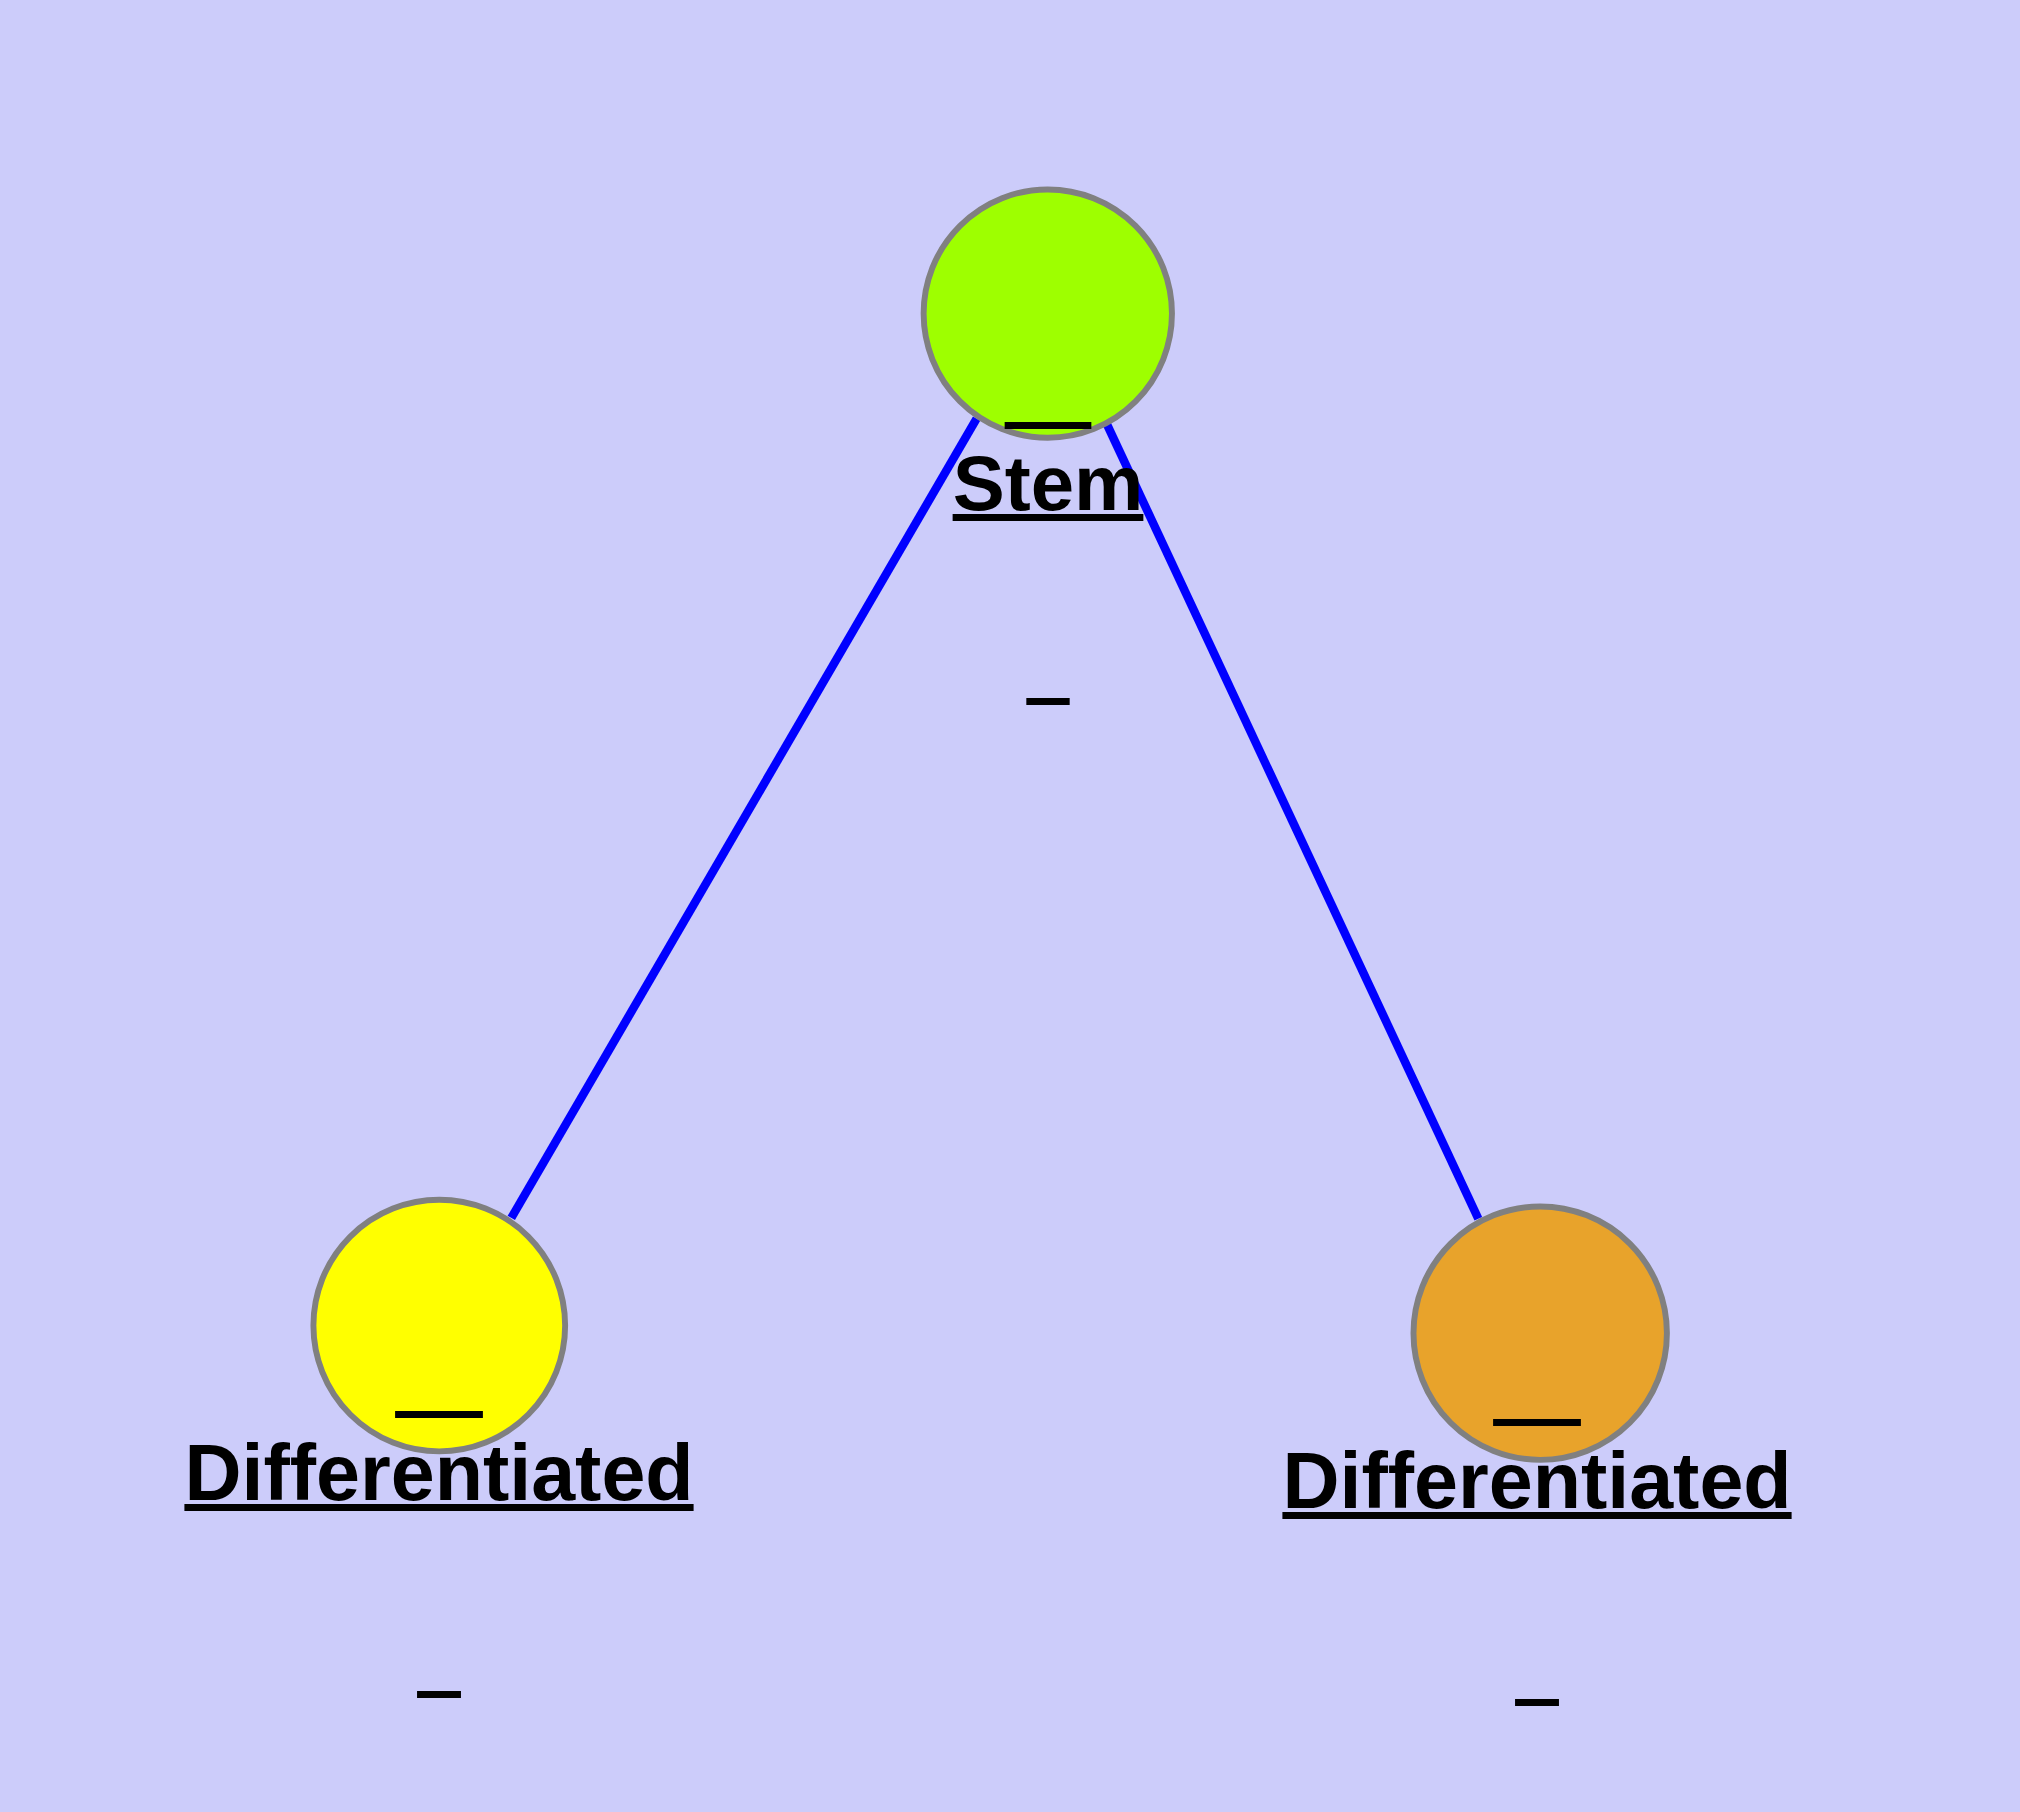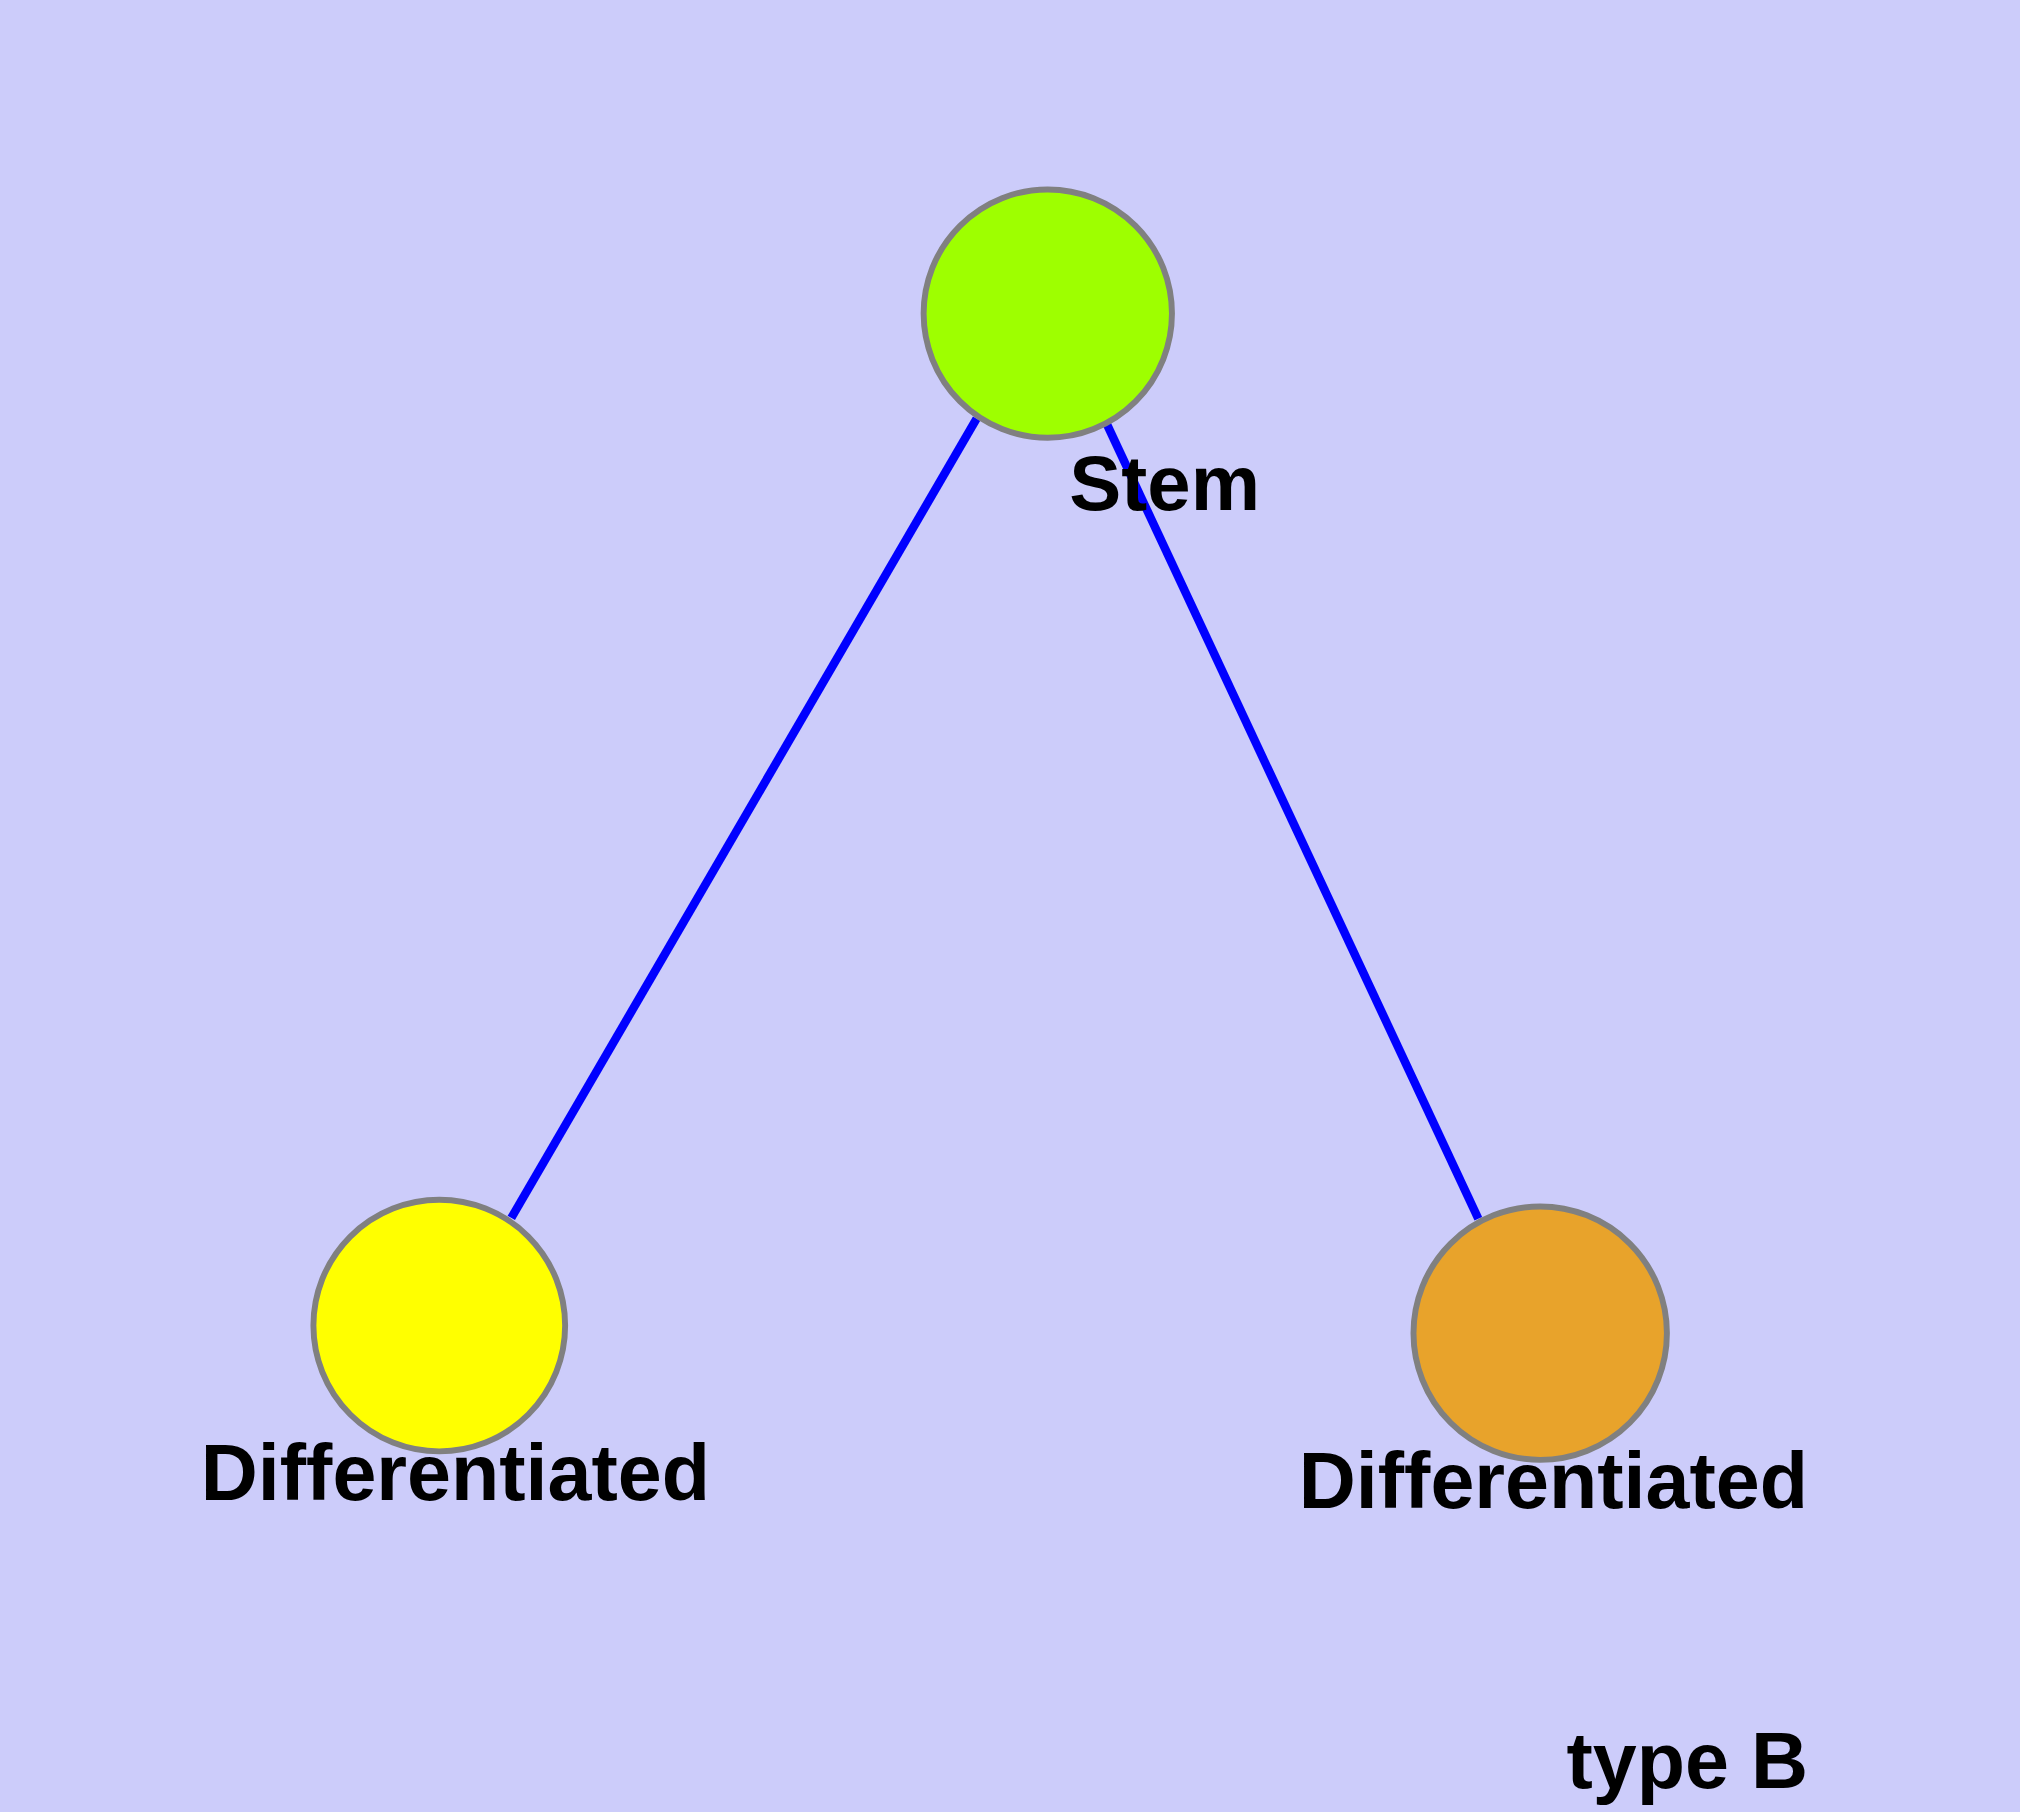--- a/index.html
+++ b/index.html
@@ -26,25 +26,26 @@
     left: 0;
     width: 2021px;
     height: 1812px;
     display: block;
   }
   .node-label {
     position: absolute;
     color: #000000;
     font-family: "Liberation Sans", sans-serif;
     font-weight: bold;
-    text-align: right;
+    text-align: center;
     white-space: pre;
     line-height: 1.18;
     pointer-events: none;
     user-select: none;
+    text-decoration: underline;
   }
   .node-label .label-line {
     display: block;
   }
   #label-stem {
     font-size: 78px;
     left: 836px;
     top: 253px;
     width: 424px;
   }
@@ -83,17 +84,16 @@
   <div id="label-stem" class="node-label" style="color: rgb(0, 0, 0);">
     <span class="label-line">Stem</span>
   </div>
 
   <div id="label-diff-a" class="node-label" style="color: rgb(0, 0, 0);">
     <span class="label-line">Differentiated</span>
   </div>
 
   <div id="label-diff-b" class="node-label" style="color: rgb(0, 0, 0);">
     <span class="label-line">Differentiated</span>
-    <span class="label-line">type B</span>
   </div>
 
 </div>
 
 
 </body></html>

